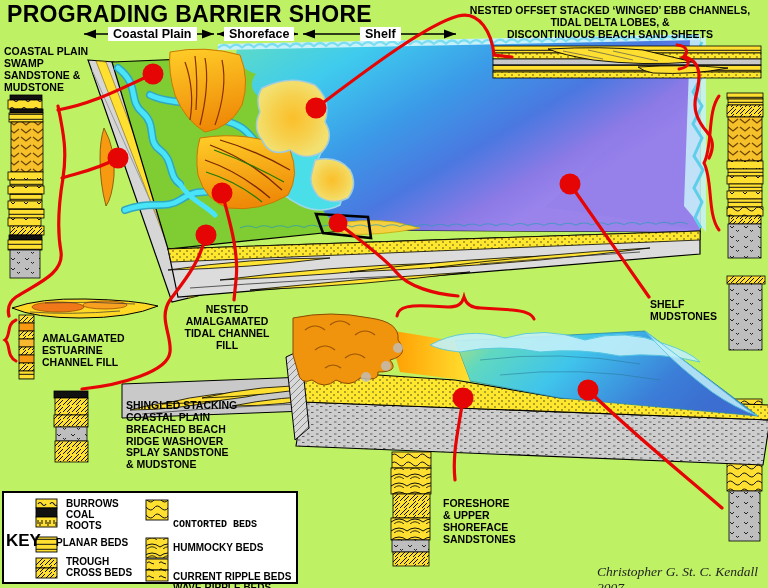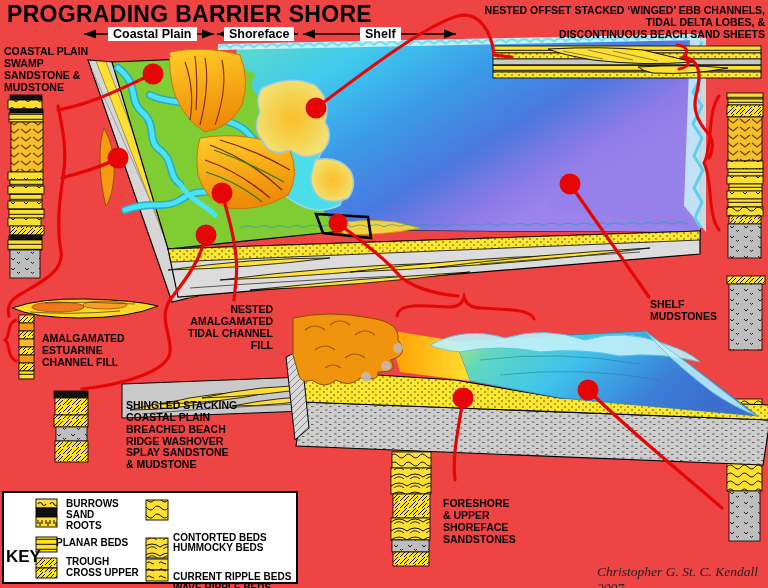--- a/index.html
+++ b/index.html
@@ -1,26 +1,26 @@
 <!DOCTYPE html>
 <html><head>
 <meta charset="utf-8">
 <style>
   html,body{margin:0;padding:0;background:#fff;}
-  #canvas{position:relative;width:768px;height:588px;background:#ef4444;overflow:hidden;
+  #canvas{position:relative;width:768px;height:588px;background:#bef264;overflow:hidden;
           font-family:"Liberation Sans",sans-serif;}
   #art{position:absolute;left:0;top:0;}
   .lbl{position:absolute;font-weight:bold;font-size:10.5px;line-height:1.13;color:#000;
        white-space:pre-line;}
-  .lbl.center{text-align:right;}
+  .lbl.center{text-align:center;}
   #title{position:absolute;left:7px;top:1px;font-weight:bold;font-size:23px;
          letter-spacing:.3px;color:#000;}
   .zone{position:absolute;top:27px;font-weight:bold;font-size:12.5px;background:#fff;
         padding:0 5px;color:#000;}
-  #key-heading{position:absolute;left:6px;top:531px;font-weight:bold;font-size:17px;color:#000;margin-top:16px;}
+  #key-heading{position:absolute;left:6px;top:531px;font-weight:bold;font-size:17px;color:#000;}
   .keylbl{position:absolute;font-weight:bold;font-size:10px;line-height:1.08;color:#000;
           white-space:pre-line;}
   #attribution{position:absolute;left:597px;top:564px;font-family:"Liberation Serif",serif;
                font-style:italic;font-size:13.5px;color:#222;}
 </style>
 </head>
 <body>
 
 <div id="canvas">
 
@@ -388,25 +388,25 @@
 &amp; MUDSTONE</div>
 <div class="lbl" style="left:650px;top:299px;">SHELF
 MUDSTONES</div>
 <div class="lbl" style="left:443px;top:484px;margin-top:14px;">FORESHORE
 &amp; UPPER
 SHOREFACE
 SANDSTONES</div>
 
 <div id="key-heading">KEY</div>
 <div class="keylbl" style="left:66px;top:499px;">BURROWS
-SAND
+COAL
 ROOTS</div>
 <div class="keylbl" style="left:56px;top:538px;">PLANAR BEDS</div>
 <div class="keylbl" style="left:66px;top:557px;">TROUGH
-CROSS UPPER</div>
-<div class="keylbl" style="left:173px;top:533px;">CONTORTED BEDS</div>
+CROSS BEDS</div>
+<div class="keylbl" style="left:173px;top:520px;font-family:Liberation Mono, monospace;">CONTORTED BEDS</div>
 <div class="keylbl" style="left:173px;top:543px;">HUMMOCKY BEDS</div>
 <div class="keylbl" style="left:173px;top:559px;margin-top:13px;">CURRENT RIPPLE BEDS
 WAVE RIPPLE BEDS</div>
 
 <div id="attribution">Christopher G. St. C. Kendall 2007</div>
 
 </div>
 
 </body></html>

